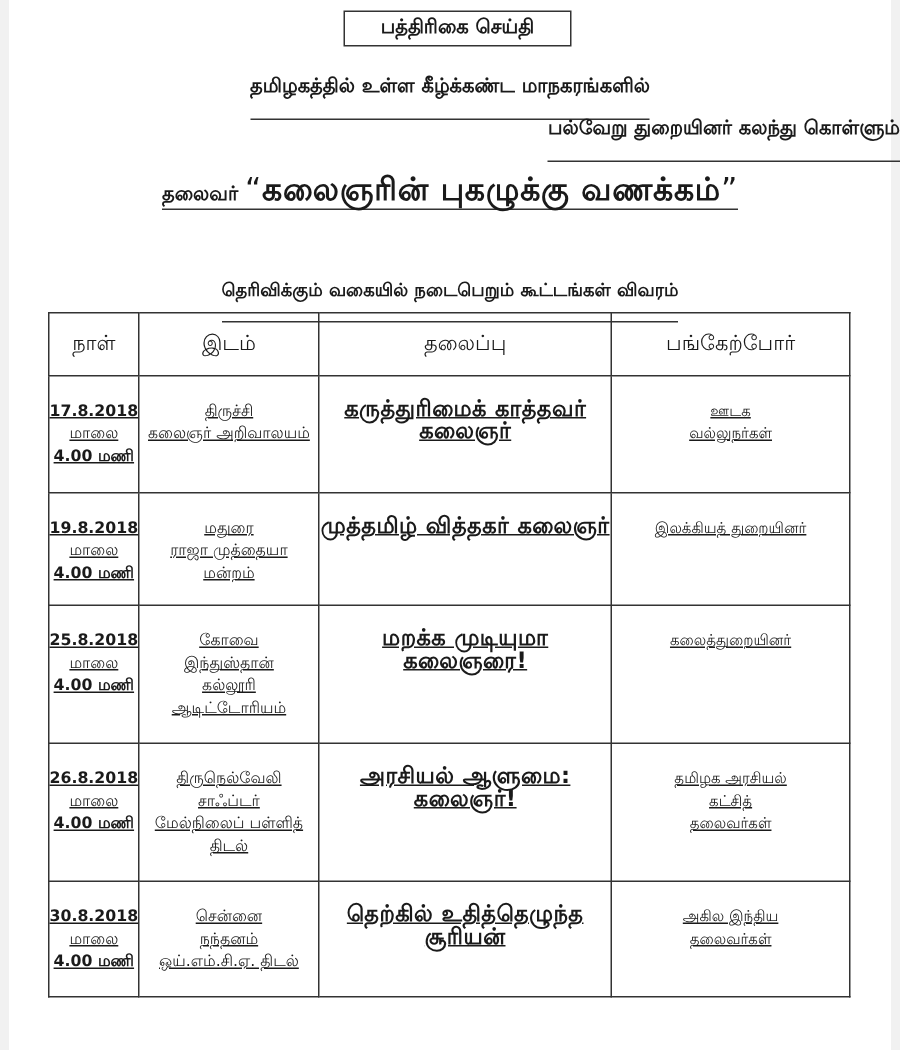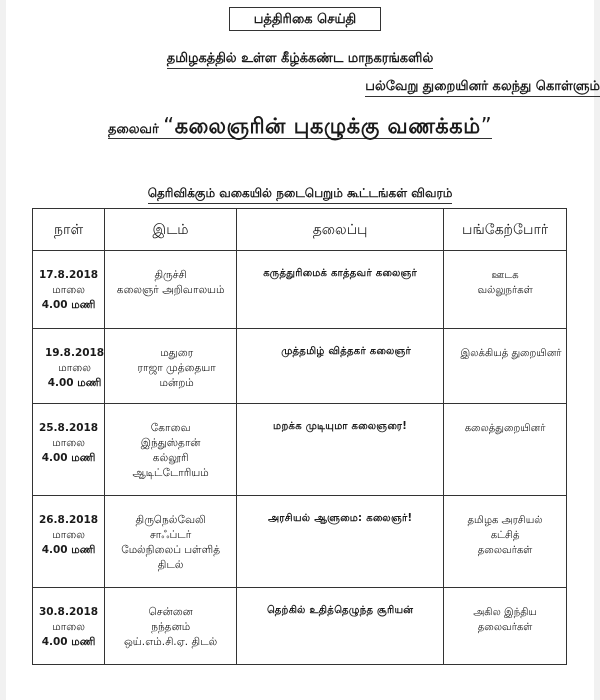--- a/index.html
+++ b/index.html
@@ -17,21 +17,21 @@
     .press-box {
       position: absolute; left: 229px; top: 7px; width: 152px; height: 24px;
       border: 1.5px solid #333;
       display: flex; align-items: center; justify-content: center;
       font-size: 13px; font-weight: bold; box-sizing: border-box;
     }
     .hline {
       position: absolute; left: 0; width: 600px; text-align: center;
       font-weight: bold;
     }
-    .hline span { border-bottom: 1.5px solid #333; padding-bottom: 3px; }
+    .hline span { border-bottom: 1.5px solid #333; padding-bottom: 14px; }
     .l2 { top: 50px; font-size: 13px; }
     .l3 { top: 78px; font-size: 13px; text-align: right; }
     .l4 { top: 114px; font-size: 13px; }
     .l4 .big { font-size: 21px; font-weight: 900; letter-spacing: 0.5px; }
     .l4 .wrap { border-bottom: 1.5px solid #333; padding-bottom: 2px; text-align: right; }
     .l5 { top: 158px; font-size: 12px; margin-top: 28px; }
 
     table.sched {
       position: absolute; left: 32px; top: 208px;
       width: 535px; border-collapse: collapse;
@@ -42,27 +42,27 @@
       vertical-align: top; text-align: center;
       padding: 0;
     }
     table.sched th {
       height: 41px; vertical-align: middle; font-weight: normal; font-size: 14px;
     }
     th.c-date { text-align: left; padding-left: 3px; }
     .c-date { width: 54px; }
     .c-venue { width: 119px; }
     .c-title { width: 194px; }
-    td .cell { padding-top: 16px; line-height: 15px; }
+    td .cell { padding-top: 16px; line-height: 15px; text-decoration: underline; }
     td.c-date .cell { font-weight: bold; font-size: 10.5px; }
     td.c-date .cell .sub { font-weight: normal; }
-    td.c-title .cell { font-weight: bold; font-size: 10px; padding-top: 14px; letter-spacing: 0.3px; }
+    td.c-title .cell { font-weight: bold; font-size: 15px; padding-top: 14px; letter-spacing: 0.3px; }
     td.c-part .cell { font-size: 10px; }
     tr.r1 td { height: 77px; }
-    tr.r2 td { height: 74px; padding-left: 12px; }
+    tr.r2 td { height: 74px; }
     tr.r3 td { height: 91px; }
     tr.r4 td { height: 91px; }
     tr.r5 td { height: 76px; }
 
     .footer {
       position: absolute; left: 510px; top: 708px;
       font-size: 14px; font-weight: bold;
     }
   </style>
 </head>

